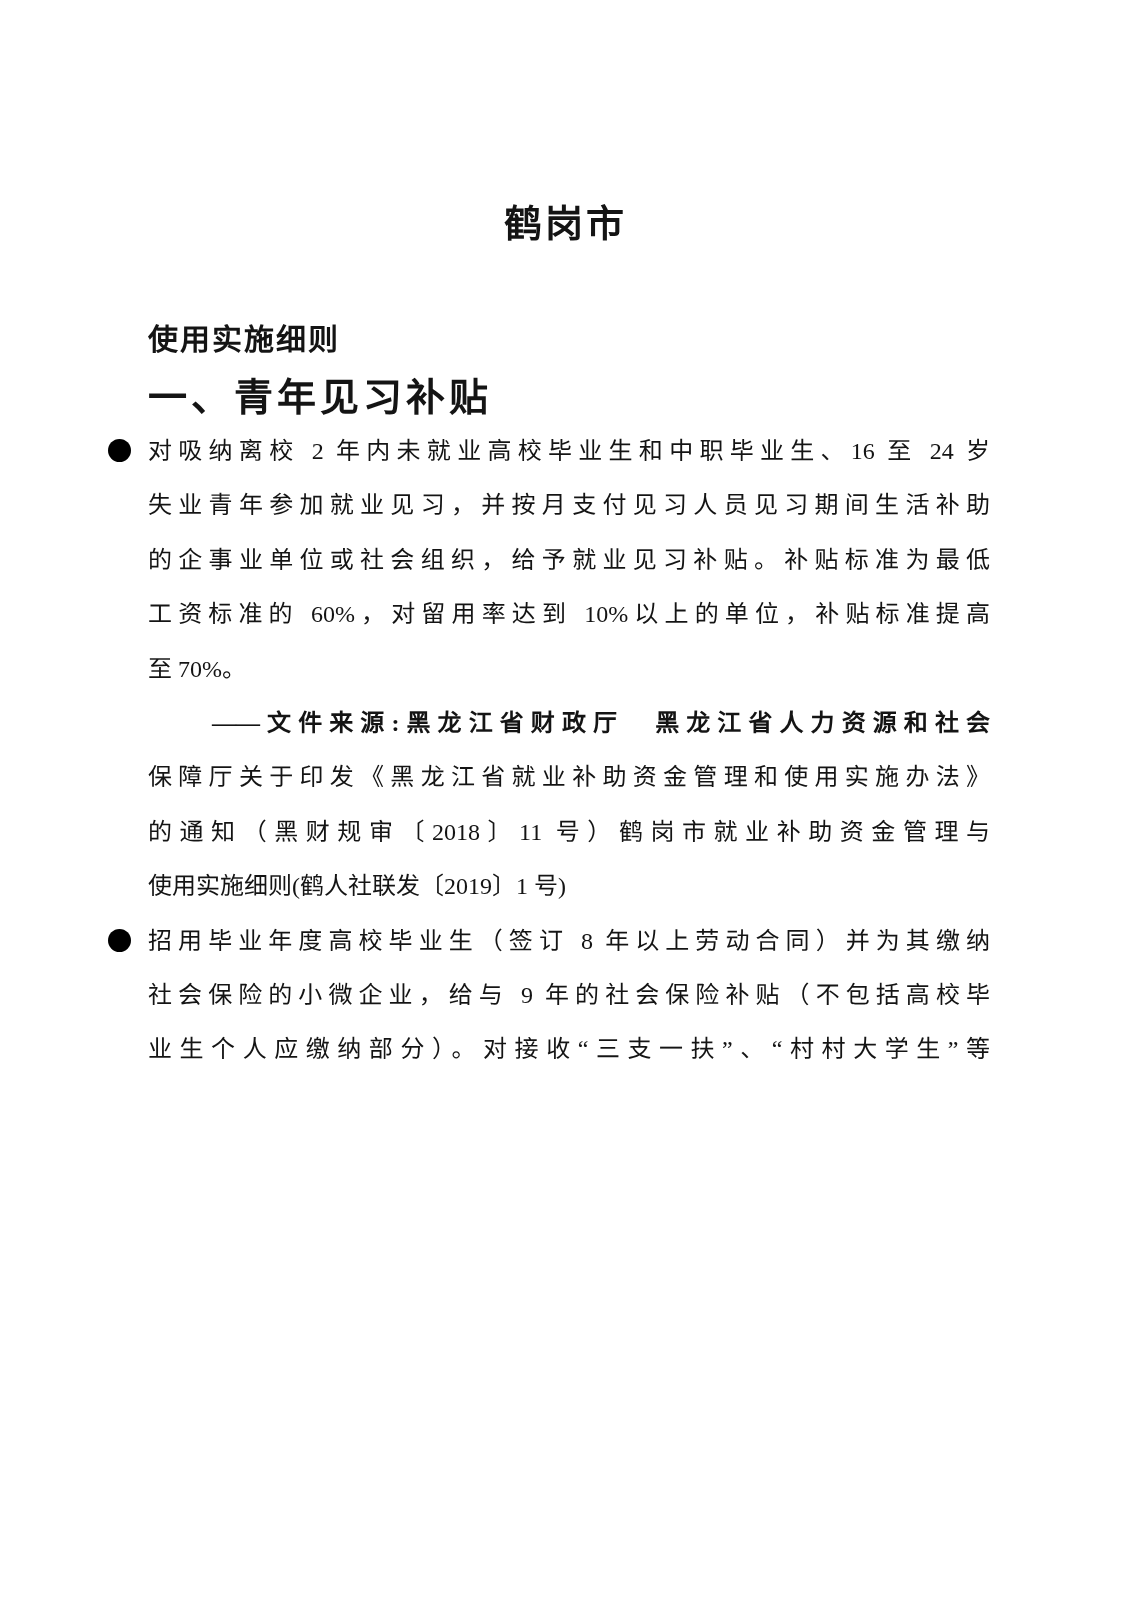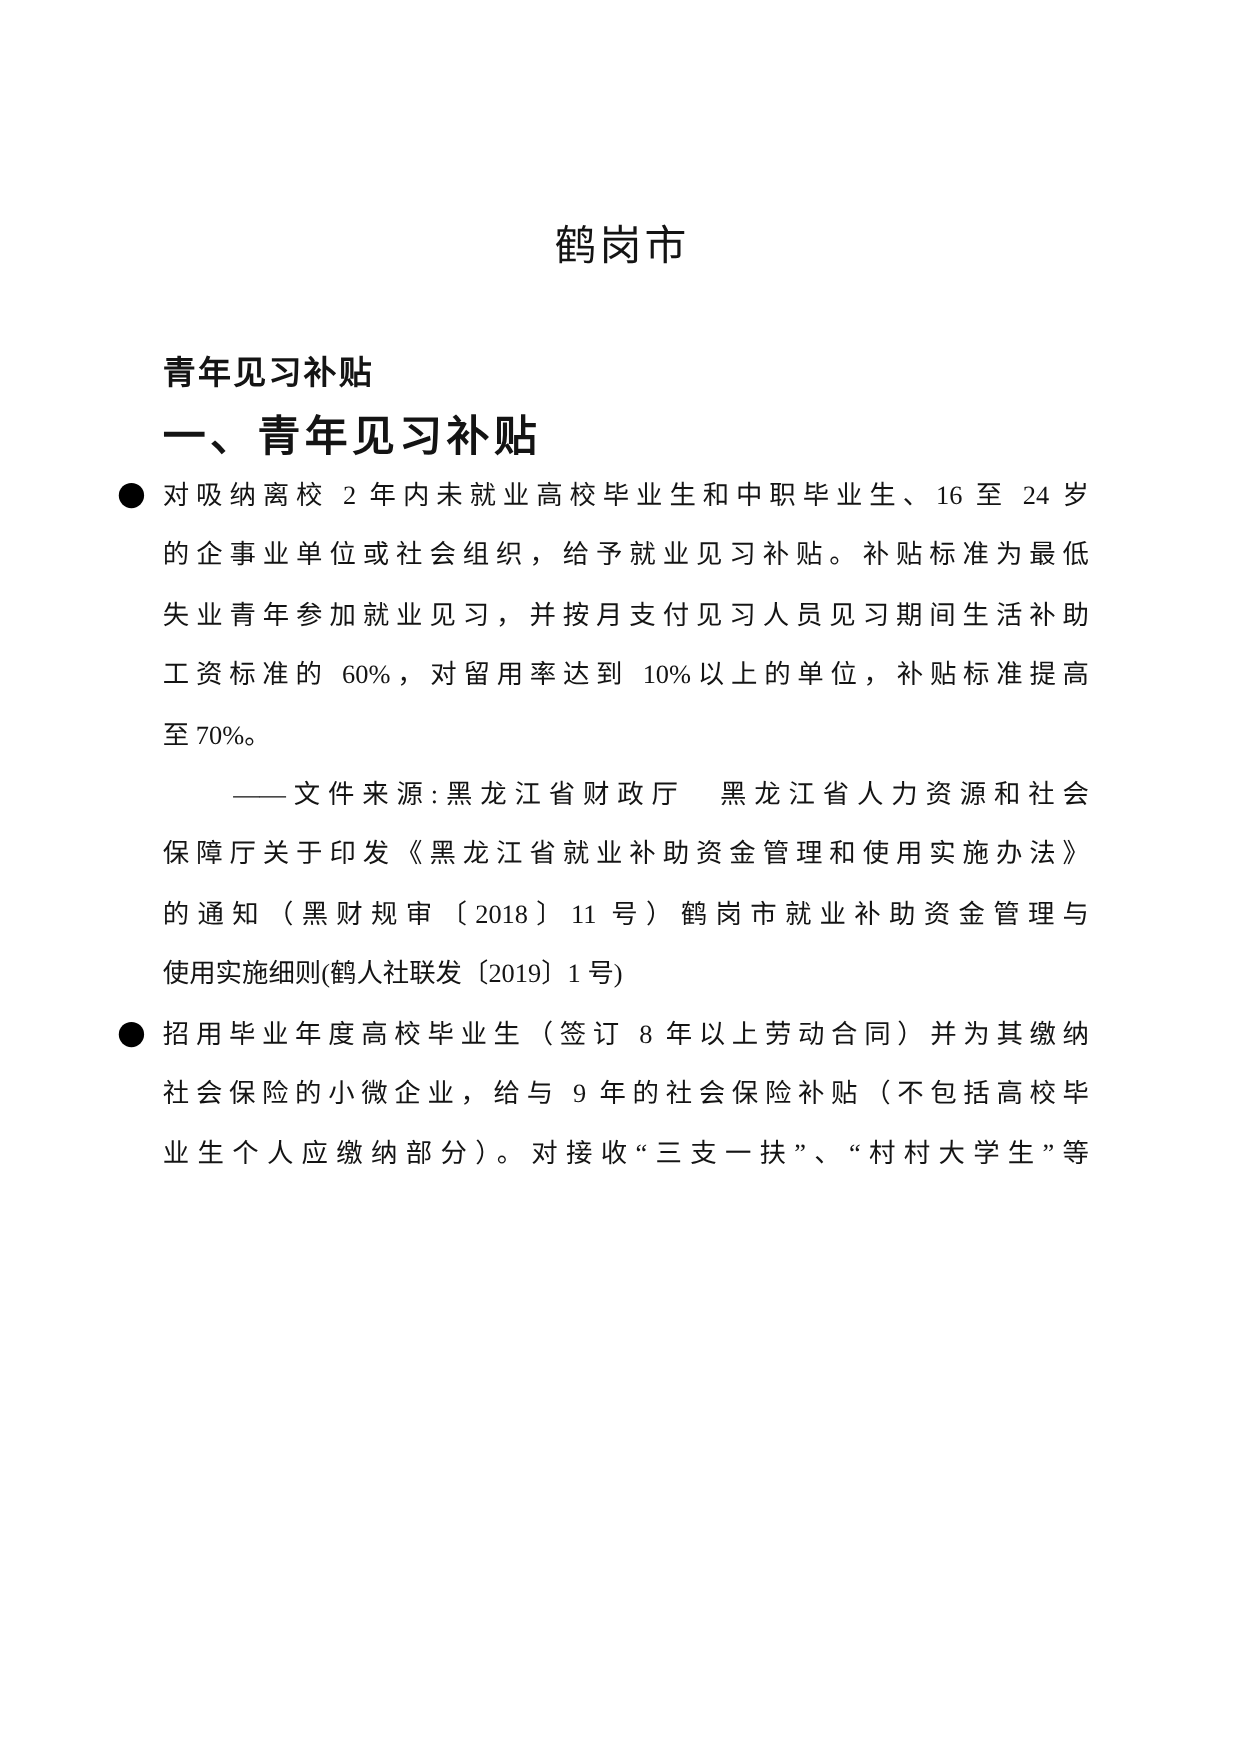--- a/index.html
+++ b/index.html
@@ -10,21 +10,21 @@
     background: #ffffff;
     overflow: hidden;
     color: #141414;
     font-family: "Liberation Serif", "DejaVu Serif", serif;
   }
   .doc-title {
     margin-top: 200px;
     text-align: center;
     font-size: 38px;
     line-height: 48px;
-    font-weight: 400;
+    font-weight: 700;
     letter-spacing: 3px;
   }
   .section-header {
     margin: 74px 0 14px 148px;
     font-size: 30px;
     line-height: 36px;
     font-weight: 700;
     letter-spacing: 2px;
     font-family: "Liberation Sans", "DejaVu Sans", sans-serif;
   }
@@ -52,46 +52,47 @@
     white-space: normal;
     text-align: justify;
     text-align-last: justify;
   }
   .para .line.end {
     text-align: center;
     text-align-last: left;
   }
   .para .line.indent {
     text-indent: 64px;
+    font-weight: bold;
   }
   .bullet-marker {
     position: absolute;
     left: -40px;
     top: 15px;
     width: 23px;
     height: 23px;
     border-radius: 50%;
     background: #000000;
   }
 </style>
 </head>
 <body>
 
 <div class="page">
   <div class="doc-title">鹤岗市</div>
 
-  <div class="section-header">青年见习补贴</div>
+  <div class="section-header">使用实施细则</div>
 
   <div class="doc-body">
       <div class="num-heading">一、青年见习补贴</div>
       <div class="para bullet-para">
         <span class="bullet-marker"></span>
         <div class="line full">对吸纳离校 2 年内未就业高校毕业生和中职毕业生、16 至 24 岁</div>
+        <div class="line full">失业青年参加就业见习，并按月支付见习人员见习期间生活补助</div>
         <div class="line full">的企事业单位或社会组织，给予就业见习补贴。补贴标准为最低</div>
-        <div class="line full">失业青年参加就业见习，并按月支付见习人员见习期间生活补助</div>
         <div class="line full">工资标准的 60%，对留用率达到 10%以上的单位，补贴标准提高</div>
         <div class="line end">至 70%。</div>
       </div>
       <div class="para source-para">
         <div class="line full indent">——文件来源:黑龙江省财政厅　黑龙江省人力资源和社会</div>
         <div class="line full">保障厅关于印发《黑龙江省就业补助资金管理和使用实施办法》</div>
         <div class="line full">的通知（黑财规审〔2018〕11 号）鹤岗市就业补助资金管理与</div>
         <div class="line end">使用实施细则(鹤人社联发〔2019〕1 号)</div>
       </div>
       <div class="para bullet-para">

